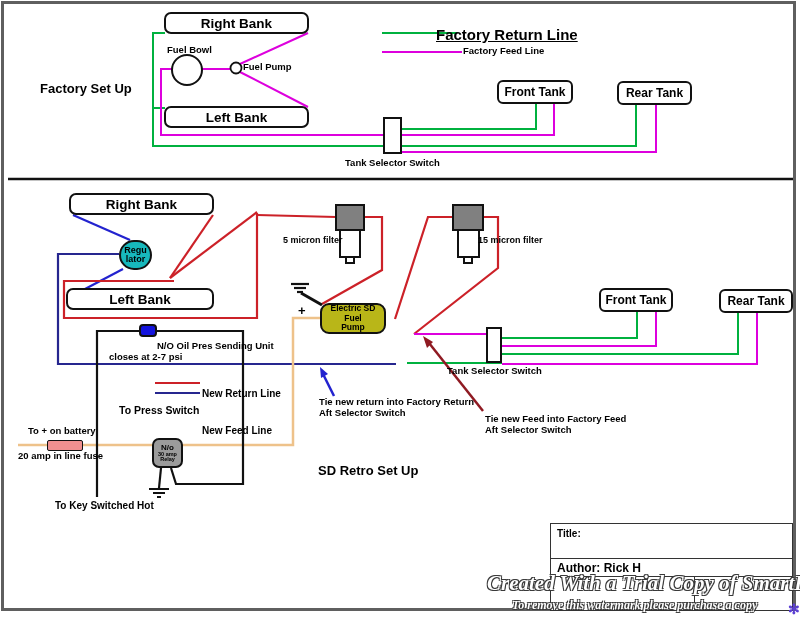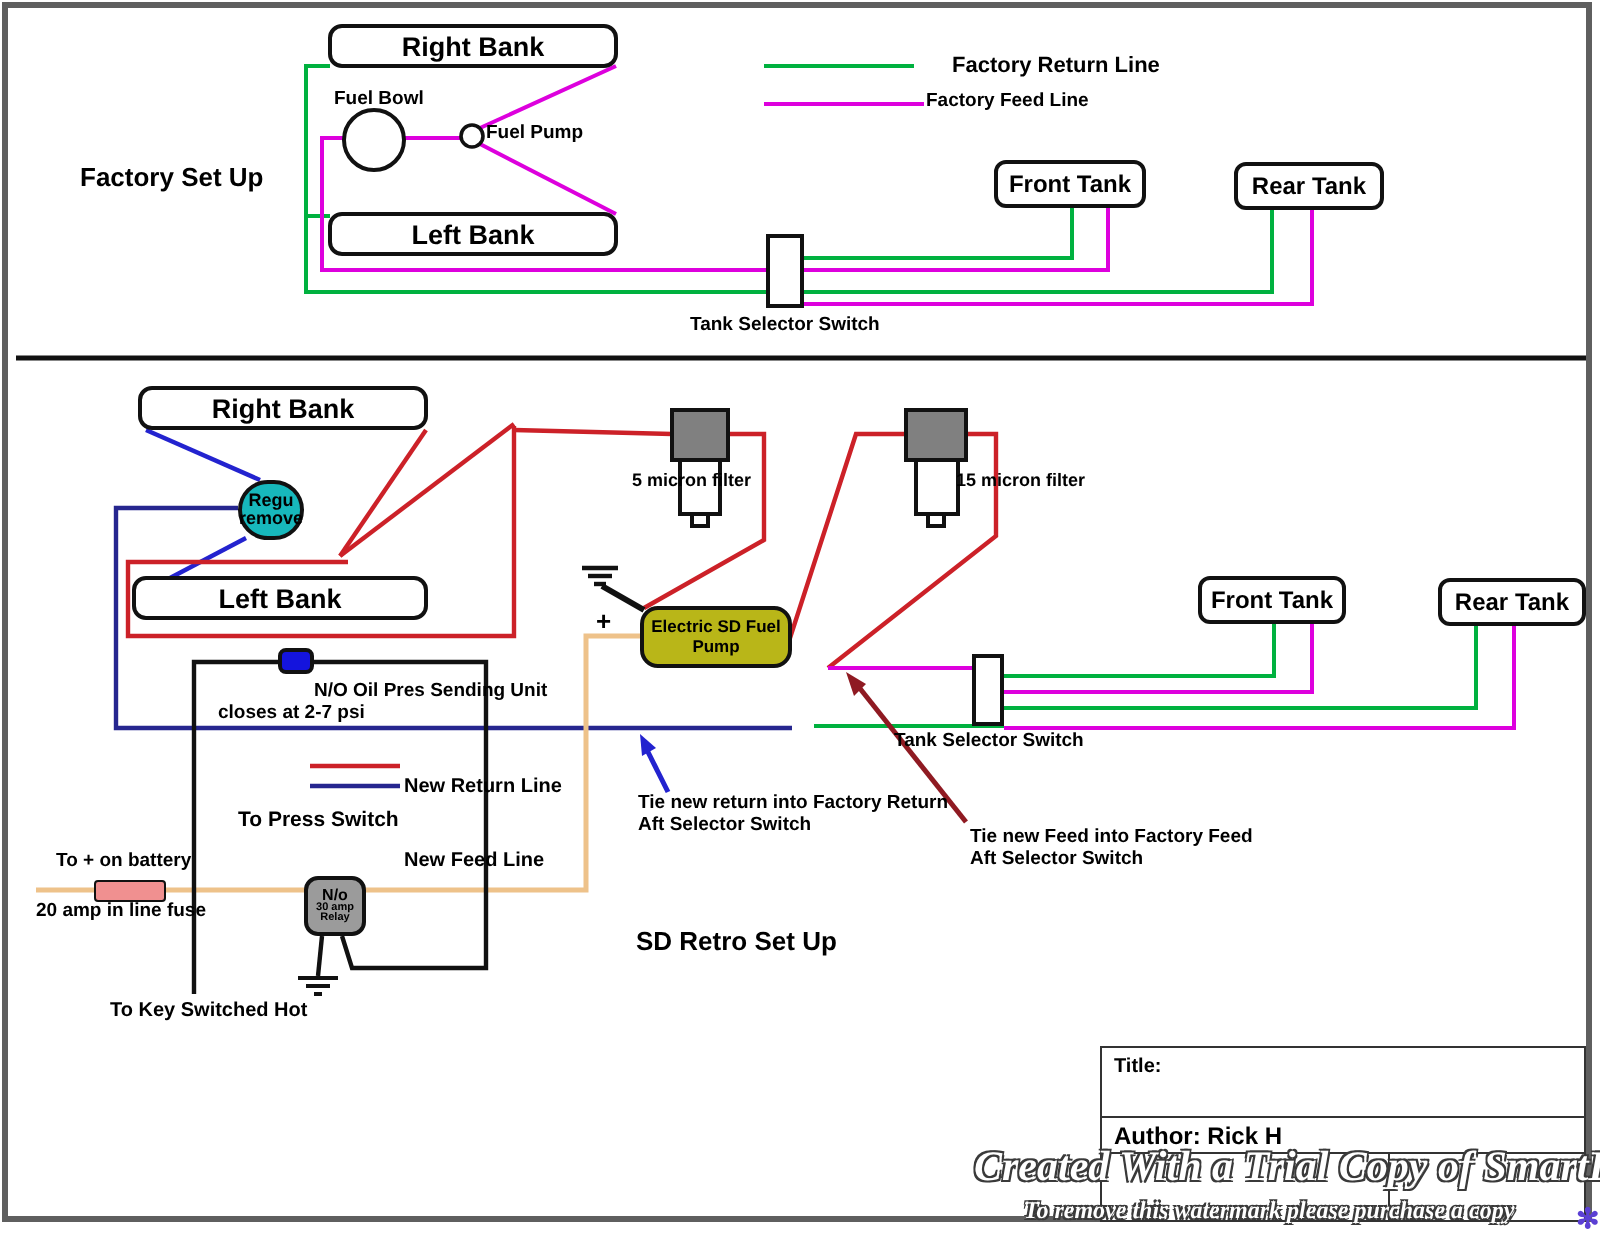--- a/index.html
+++ b/index.html
@@ -116,42 +116,42 @@
   </svg>
 
   <div class="lbl" style="left:40px;top:82px;font-size:13px;">Factory Set Up</div>
 
   <div class="box" style="left:164px;top:12px;width:145px;height:22px;font-size:13.5px;">Right Bank</div>
   <div class="box" style="left:164px;top:106px;width:145px;height:22px;font-size:13.5px;">Left Bank</div>
 
   <div class="lbl" style="left:167px;top:45px;font-size:9.5px;">Fuel Bowl</div>
   <div class="lbl" style="left:243px;top:62px;font-size:9.5px;">Fuel Pump</div>
 
-  <div class="lbl" style="left:476px;top:27px;font-size:11px;">Factory Return Line</div>
+  <div class="lbl" style="left:436px;top:27px;font-size:15px;text-decoration:underline;">Factory Return Line</div>
   <div class="lbl" style="left:463px;top:46px;font-size:9.5px;">Factory Feed Line</div>
 
   <div class="box" style="left:497px;top:80px;width:76px;height:24px;font-size:12px;border-radius:6px;">Front Tank</div>
   <div class="box" style="left:617px;top:81px;width:75px;height:24px;font-size:12px;border-radius:6px;">Rear Tank</div>
 
   <div class="switchrect" style="left:383px;top:117px;width:19px;height:37px;"></div>
   <div class="lbl" style="left:345px;top:158px;font-size:9.5px;">Tank Selector Switch</div>
 
   <div class="box" style="left:69px;top:193px;width:145px;height:22px;font-size:13.5px;">Right Bank</div>
   <div class="box" style="left:66px;top:288px;width:148px;height:22px;font-size:13.5px;">Left Bank</div>
 
   <div class="box" style="left:119px;top:240px;width:33px;height:30px;border-radius:15px;
         background:var(--teal);font-size:9px;line-height:1.05;flex-direction:column;">
     <div>Regu</div>
-    <div>remove</div>
-  </div>
-
-  <div class="lbl" style="left:283px;top:236px;font-size:9px;margin-left:33px;">5 micron filter</div>
+    <div>lator</div>
+  </div>
+
+  <div class="lbl" style="left:283px;top:236px;font-size:9px;">5 micron filter</div>
   <div class="lbl" style="left:478px;top:236px;font-size:9px;">15 micron filter</div>
 
-  <div class="box" style="left:320px;top:303px;width:76px;height:31px;border-radius:9px;
+  <div class="box" style="left:320px;top:303px;width:66px;height:31px;border-radius:9px;
         background:var(--olive);font-size:8.5px;line-height:1.15;flex-direction:column;">
     <div>Electric SD Fuel</div>
     <div>Pump</div>
   </div>
   <div class="lbl" style="left:298px;top:304px;font-size:13px;">+</div>
 
   <div class="box" style="left:599px;top:288px;width:74px;height:24px;font-size:12px;border-radius:6px;">Front Tank</div>
   <div class="box" style="left:719px;top:289px;width:74px;height:24px;font-size:12px;border-radius:6px;">Rear Tank</div>
 
   <div class="switchrect" style="left:486px;top:327px;width:16px;height:36px;"></div>

